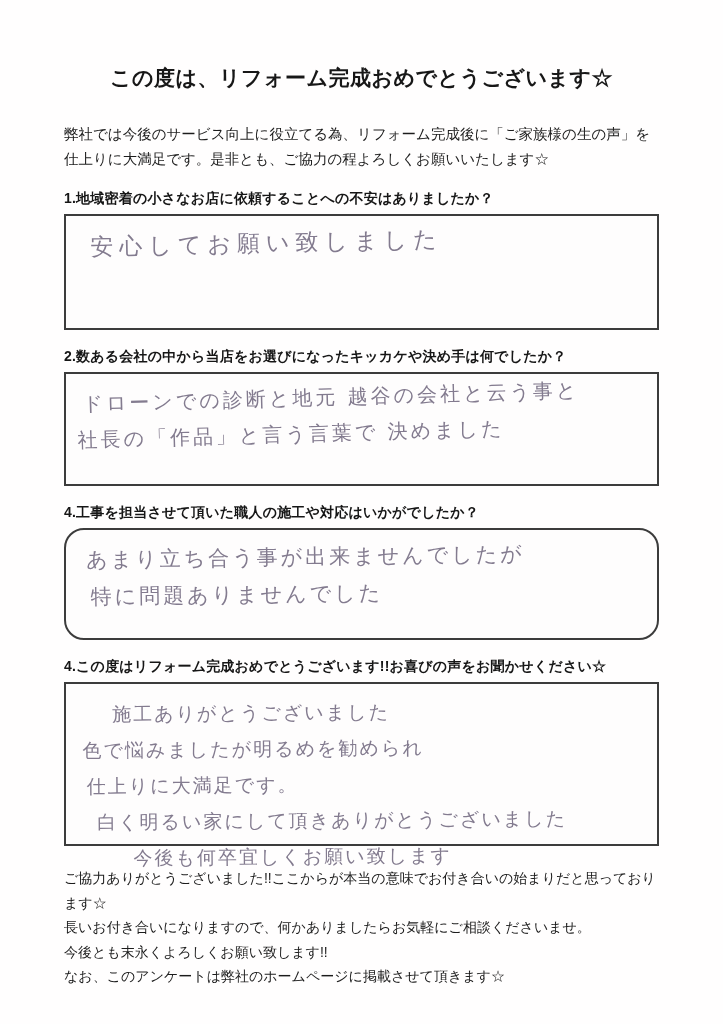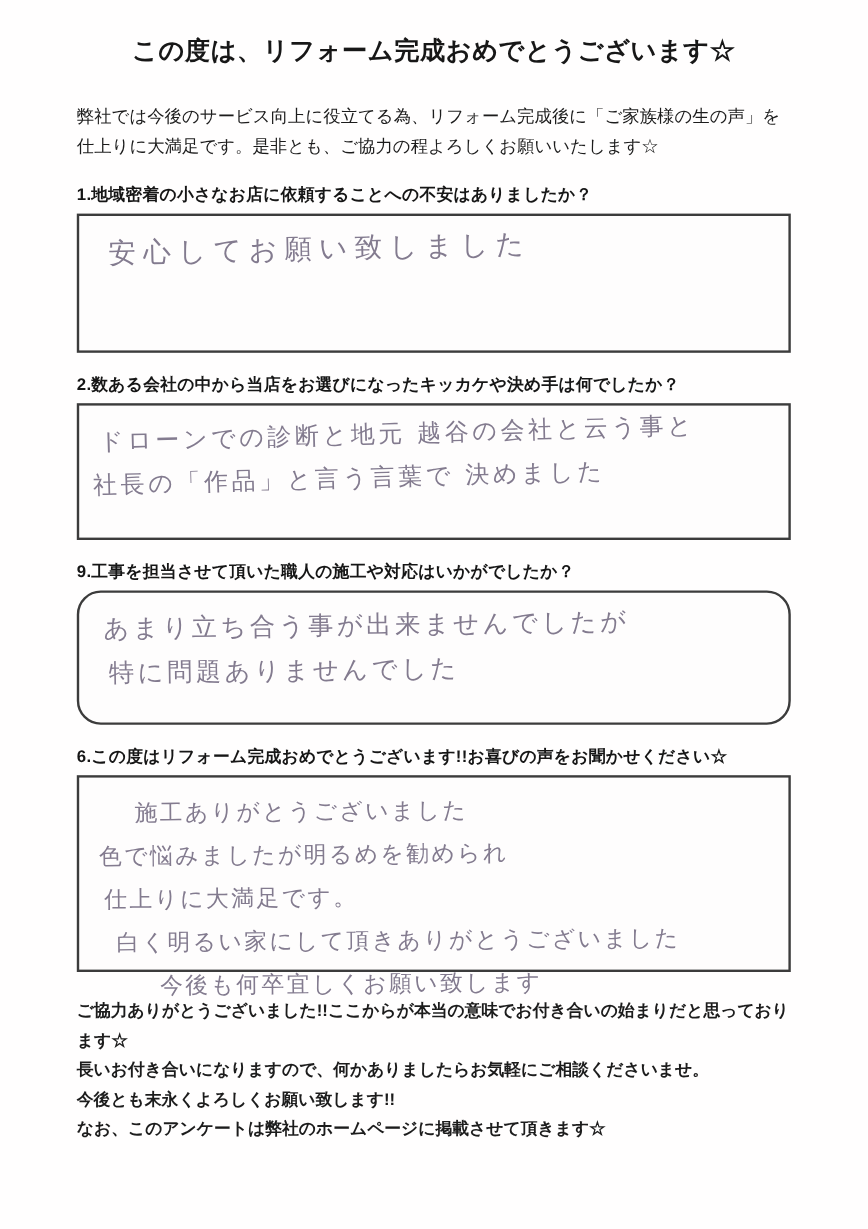--- a/index.html
+++ b/index.html
@@ -1,21 +1,21 @@
 <!DOCTYPE html>
 <html lang="ja" style="--ink: #837b8f; --logo-red: #d7000f; --logo-yellow: #eeaf00;"><head>
 <meta charset="utf-8">
 <style>
   html,body{margin:0;padding:0;background:#ffffff;}
   .page{
     width:723px;height:1024px;background:#fffefe;position:relative;overflow:hidden;
     font-family:"Liberation Sans",sans-serif;color:#1f1f1f;margin:0 auto;
   }
   .title{
-    padding-top:28px;text-align:center;font-size:21px;font-weight:bold;
+    padding-top:64px;text-align:center;font-size:21px;font-weight:bold;
     letter-spacing:0.5px;color:#171717;
   }
   .content{margin:0 64px;}
   .intro{margin-top:30px;font-size:14.5px;line-height:25px;color:#1c1c1c;}
   .q-section{margin-top:18px;}
   .q-section.first{}
   .q-label{font-size:14px;font-weight:bold;margin-bottom:6px;color:#161616;letter-spacing:0.2px;}
   .answer-box{
     border:2px solid #3c3c3c;background:#fefdfd;padding:10px 10px 0 10px;box-sizing:border-box;
   }
@@ -35,21 +35,21 @@
   .q2-hand .hand-line:nth-child(1){margin-left:6px;}
   .q3-hand{font-size:21px;letter-spacing:3px;line-height:37px;margin-top:2px;transform:rotate(-0.8deg);}
   .q3-hand .hand-line:nth-child(1){margin-left:10px;}
   .q3-hand .hand-line:nth-child(2){margin-left:14px;}
   .q4-hand{font-size:19px;letter-spacing:2px;line-height:36px;margin-top:2px;transform:rotate(-0.5deg);}
   .q4-hand .hand-line:nth-child(1){margin-left:36px;}
   .q4-hand .hand-line:nth-child(2){margin-left:6px;}
   .q4-hand .hand-line:nth-child(3){margin-left:10px;}
   .q4-hand .hand-line:nth-child(4){margin-left:20px;}
   .q4-hand .hand-line:nth-child(5){margin-left:56px;}
-  .closing{margin-top:20px;font-size:14px;line-height:24.5px;color:#1c1c1c;font-weight:bold;}
+  .closing{margin-top:20px;font-size:14px;line-height:24.5px;color:#1c1c1c;}
 </style>
 </head>
 <body>
 
 <div class="page">
 
   <div class="title">この度は、リフォーム完成おめでとうございます☆</div>
 
   <div class="content">
 
@@ -71,31 +71,31 @@
       <div class="q-label">2.数ある会社の中から当店をお選びになったキッカケや決め手は何でしたか？</div>
       <div class="answer-box box-2">
         <div class="hand q2-hand">
           <div class="hand-line">ドローンでの診断と地元 越谷の会社と云う事と</div>
           <div class="hand-line">社長の「作品」と言う言葉で 決めました</div>
         </div>
       </div>
     </div>
 
     <div class="q-section">
-      <div class="q-label">9.工事を担当させて頂いた職人の施工や対応はいかがでしたか？</div>
+      <div class="q-label">4.工事を担当させて頂いた職人の施工や対応はいかがでしたか？</div>
       <div class="answer-box box-3">
         <div class="hand q3-hand">
           <div class="hand-line">あまり立ち合う事が出来ませんでしたが</div>
           <div class="hand-line">特に問題ありませんでした</div>
         </div>
       </div>
     </div>
 
     <div class="q-section">
-      <div class="q-label">6.この度はリフォーム完成おめでとうございます!!お喜びの声をお聞かせください☆</div>
+      <div class="q-label">4.この度はリフォーム完成おめでとうございます!!お喜びの声をお聞かせください☆</div>
       <div class="answer-box box-4">
         <div class="hand q4-hand">
           <div class="hand-line">施工ありがとうございました</div>
           <div class="hand-line">色で悩みましたが明るめを勧められ</div>
           <div class="hand-line">仕上りに大満足です。</div>
           <div class="hand-line">白く明るい家にして頂きありがとうございました</div>
           <div class="hand-line">今後も何卒宜しくお願い致します</div>
         </div>
       </div>
     </div>

